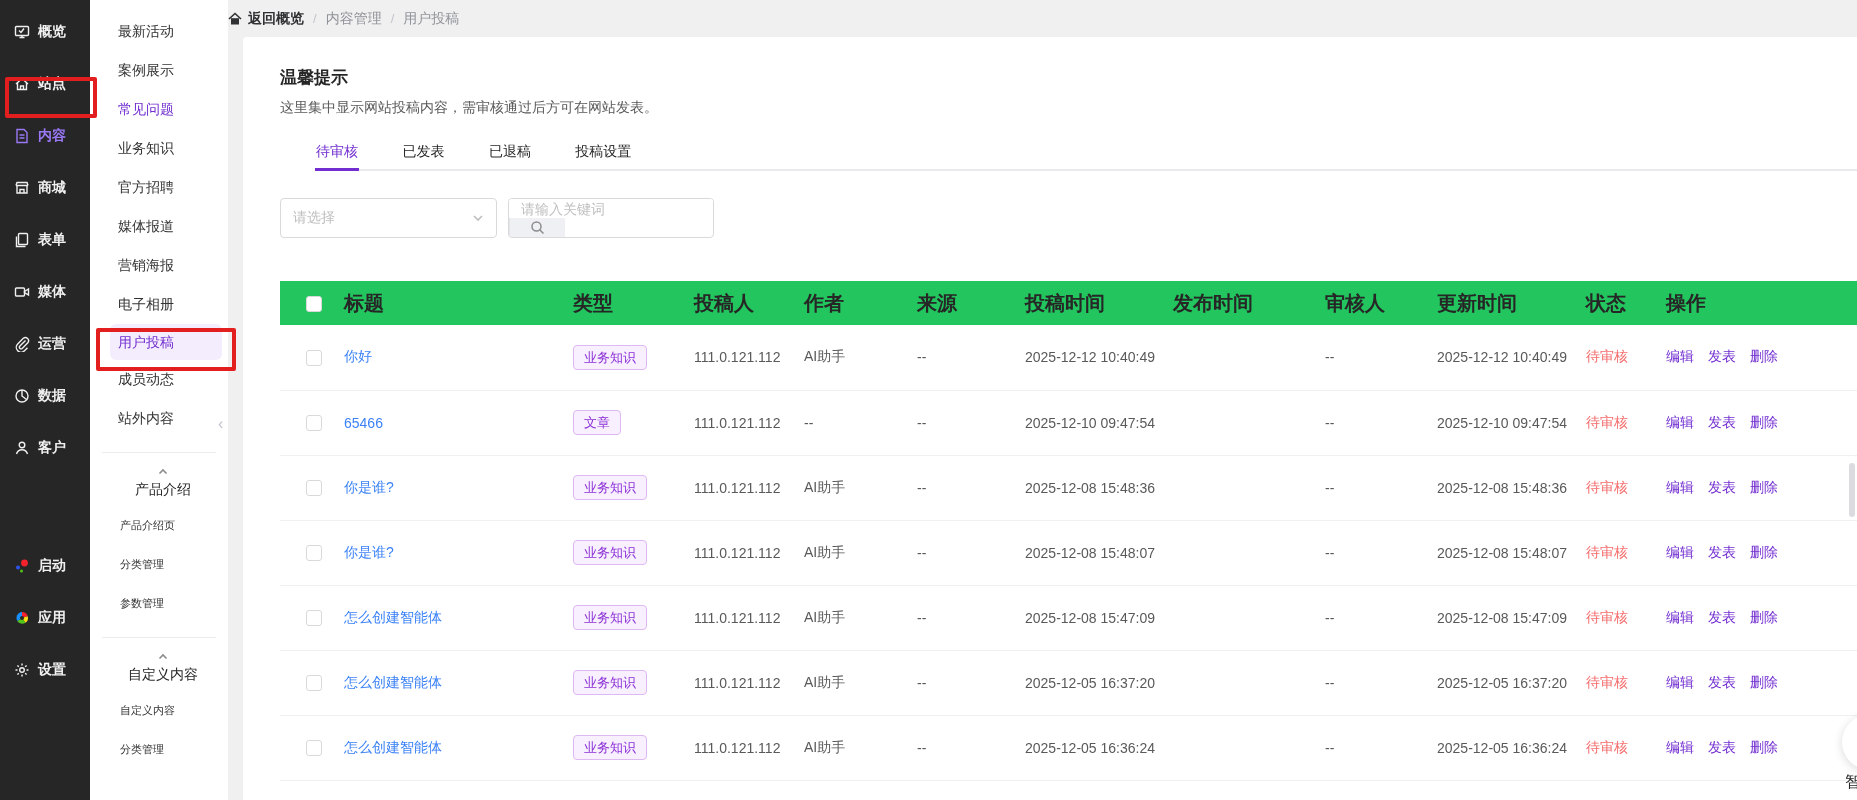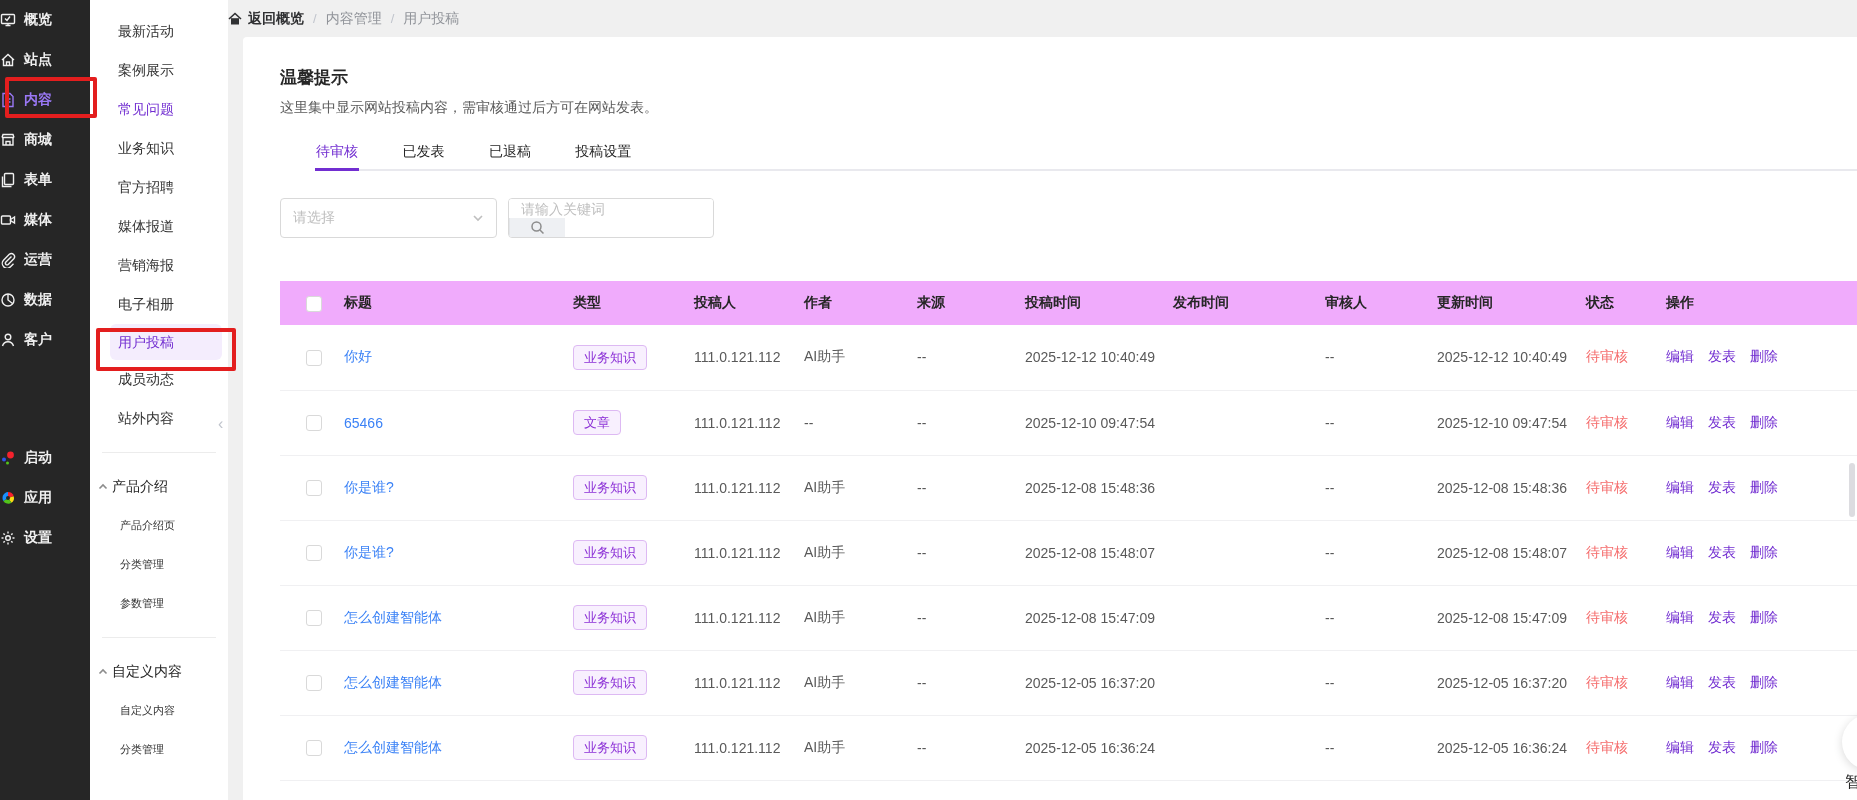--- a/index.html
+++ b/index.html
@@ -2,37 +2,37 @@
 <html><head>
 <meta charset="utf-8">
 <style>
   * { margin:0; padding:0; box-sizing:border-box; }
   html,body { width:1857px; height:800px; overflow:hidden; background:#f0f0f0;
     font-family:"Liberation Sans","DejaVu Sans",sans-serif; }
   .stage { position:relative; width:1857px; height:800px; }
 
   
   .leftnav { position:absolute; left:0; top:0; width:90px; height:800px; background:#262626; z-index:5; }
-  .leftnav .nav-item { display:flex; align-items:center; gap:8px; height:40px; 
-    color:#f0f0f0; font-size:14px; font-weight:600; cursor:pointer; }
+  .leftnav .nav-item { display:flex; align-items:center; gap:8px; height:40px; padding-left:14px;
+    color:#f0f0f0; font-size:14px; font-weight:600; cursor:pointer;margin-top:12px; }
   .leftnav .nav-item svg { width:16px; height:16px; stroke:#f0f0f0; fill:none; stroke-width:1.4; flex:0 0 16px; }
   .leftnav .nav-item.active { color:#9a78f5; }
   .leftnav .nav-item.active svg { stroke:#9a78f5; }
   .leftnav .bottom-group { margin-top:78px; }
 
   
   .subnav { position:absolute; left:90px; top:0; width:138px; height:800px; background:#ffffff; z-index:4; }
   .subnav .sub-item { height:39px; line-height:39px; padding-left:28px; font-size:14px; color:#333;
     cursor:pointer; white-space:nowrap; }
   .subnav .sub-item.hl { color:#722ed1; }
   .subnav .sub-item.selected { background:#f4edfd; color:#722ed1; border-radius:6px;
     margin:0 6px 0 20px; padding-left:8px; height:36px; line-height:36px; }
   .subnav .divider { border-top:1px solid #ececec; margin:14px 12px; }
   .subnav .section-head { display:flex; align-items:center; gap:4px; height:39px; padding-left:8px;
-    font-size:14px; color:#262626; cursor:pointer; }
+    font-size:14px; color:#262626; cursor:pointer;flex-direction:column; }
   .subnav .section-head svg { width:10px; height:10px; stroke:#8c8c8c; fill:none; stroke-width:1.6; }
   .subnav .sub-child { height:39px; line-height:39px; padding-left:30px; font-size:11px; color:#333; cursor:pointer; white-space:nowrap; }
   .collapse-handle { position:absolute; left:128px; top:415px; font-size:16px; color:#c0c4cc; cursor:pointer; }
 
   
   .main { position:absolute; left:228px; top:0; right:0; bottom:0; background:#f0f0f0; }
   .breadcrumb-bar { position:absolute; left:0; top:0; right:0; height:37px; display:flex; align-items:center; }
   .breadcrumb-bar .home-ic { width:14px; height:14px; margin-right:6px; }
   .crumb-root { font-size:14px; font-weight:bold; color:#303133; cursor:pointer; }
   .crumb-sep { font-size:13px; color:#c0c4cc; margin:0 9px; }
@@ -57,21 +57,21 @@
   .select-box svg { width:12px; height:12px; stroke:#bfbfbf; fill:none; stroke-width:1.6; }
   .search-group { display:flex; margin-left:11px; height:40px; border:1px solid #d9d9d9; border-radius:4px; overflow:hidden; background:#fff;flex-direction:column; }
   .search-input { width:204px; height:38px; border:none; outline:none; padding:0 12px; font-size:14px; color:#262626; }
   .search-input::placeholder { color:#bfbfbf; }
   .search-btn { width:56px; height:38px; background:#eef0f3; border:none; border-left:1px solid #e3e5e8;
     display:flex; align-items:center; justify-content:center; cursor:pointer; }
   .search-btn svg { width:15px; height:15px; stroke:#8c8c8c; fill:none; stroke-width:1.5; }
 
   
   table { margin-top:43px; width:1577px; border-collapse:collapse; table-layout:fixed; }
-  thead th { background:#f0abfc; height:44px; font-size:14px; font-weight:bold; color:#262626;
+  thead th { background:#22c55e; height:44px; font-size:20px; font-weight:bold; color:#262626;
     text-align:left; padding-left:14px; white-space:nowrap; }
   tbody td { height:65px; font-size:14px; color:#595959; padding-left:14px; border-bottom:1px solid #f0f0f2; white-space:nowrap; overflow:hidden; }
   td.c-title { color:#3b82f6; }
   .checkbox { display:inline-block; width:16px; height:16px; border:1px solid #d9d9d9; border-radius:3px; background:#fff;
     vertical-align:middle; cursor:pointer; }
   th.c-check, td.c-check { padding-left:26px; }
   .tag { display:inline-block; padding:4px 10px; border-radius:4px; background:#f8f0fe; border:1px solid #ddb9f3;
     color:#8b2fd6; font-size:13px; line-height:15px; }
   .status { color:#f56c6c; }
   .act { color:#722ed1; cursor:pointer; margin-right:14px; }

